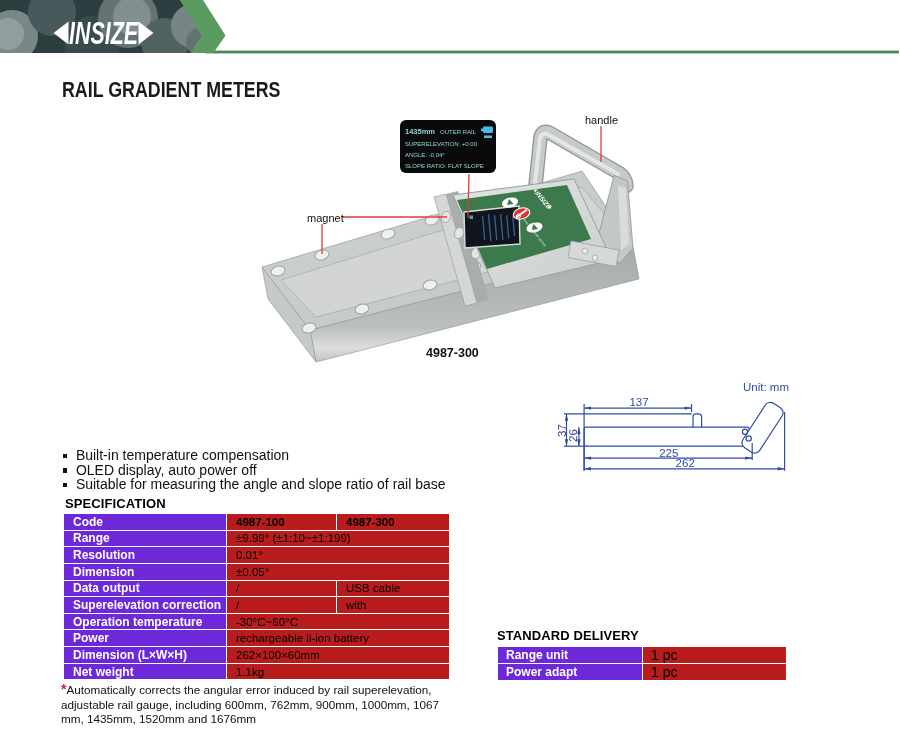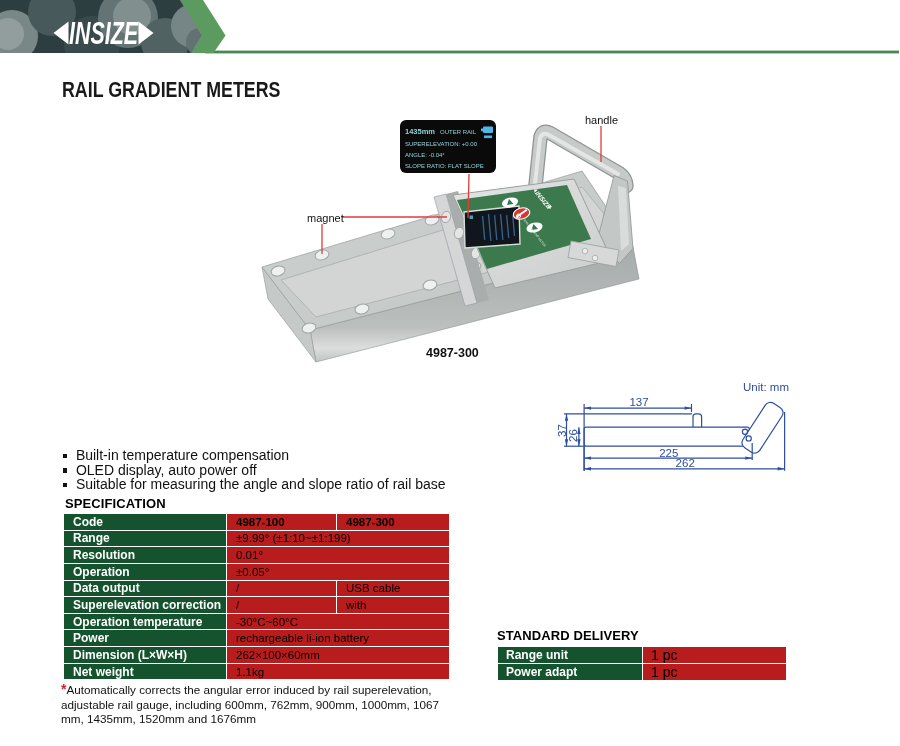--- a/index.html
+++ b/index.html
@@ -6,21 +6,21 @@
 html,body { width:900px; height:746px; background:#fff; font-family:"Liberation Sans",sans-serif; }
 body { position:relative; overflow:hidden; }
 .abs { position:absolute; }
 .title { left:62px; top:79px; font-size:22px; font-weight:bold; color:#1a1a1a; line-height:1; transform:scaleX(0.81); transform-origin:0 0; white-space:nowrap; }
 .bullets { left:62.8px; top:448px; font-size:14px; color:#111; line-height:14.6px; }
 .bullets .sq { display:inline-block; width:4.4px; height:4.4px; background:#111; margin-right:8.7px; vertical-align:1.8px; }
 .shead { font-size:13px; font-weight:bold; color:#000; letter-spacing:0.1px; }
 table { border-collapse:collapse; table-layout:fixed; }
 .spec { left:63px; top:513px; width:386px; }
 .spec td { height:16.65px; font-size:11.5px; padding:0 0 0 9px; border:1.6px solid #fff; overflow:hidden; white-space:nowrap; }
-td.g { background:#14532d; color:#fff; font-weight:bold; font-size:12px !important; }
+td.g { background:#6d28d9; color:#fff; font-weight:bold; font-size:12px !important; }
 td.d { background:#b91c1c; color:#000; }
 .outer { border:1px solid #55565a; }
 .sd { left:497px; top:646px; width:289px; }
 .sd td { height:16px; font-size:14px; padding:0 0 0 8px; border:1.6px solid #fff; overflow:hidden; white-space:nowrap; }
 .foot { left:61px; top:682px; width:400px; font-size:11.7px; line-height:14.5px; color:#111; }
 .foot .star { color:#e01b22; font-weight:bold; font-size:14px; }
 </style>
 </head>
 <body>
 
@@ -242,21 +242,21 @@
       </tr>
   <tr>
         <td class="g">Range</td>
         <td class="d" colspan="2">±9.99° (±1:10~±1:199)</td>
       </tr>
   <tr>
         <td class="g">Resolution</td>
         <td class="d" colspan="2">0.01°</td>
       </tr>
   <tr>
-        <td class="g">Operation</td>
+        <td class="g">Dimension</td>
         <td class="d" colspan="2">±0.05°</td>
       </tr>
   <tr>
         <td class="g">Data output</td>
         <td class="d">/</td>
         <td class="d">USB cable</td>
       </tr>
   <tr>
         <td class="g">Superelevation correction</td>
         <td class="d">/</td>

